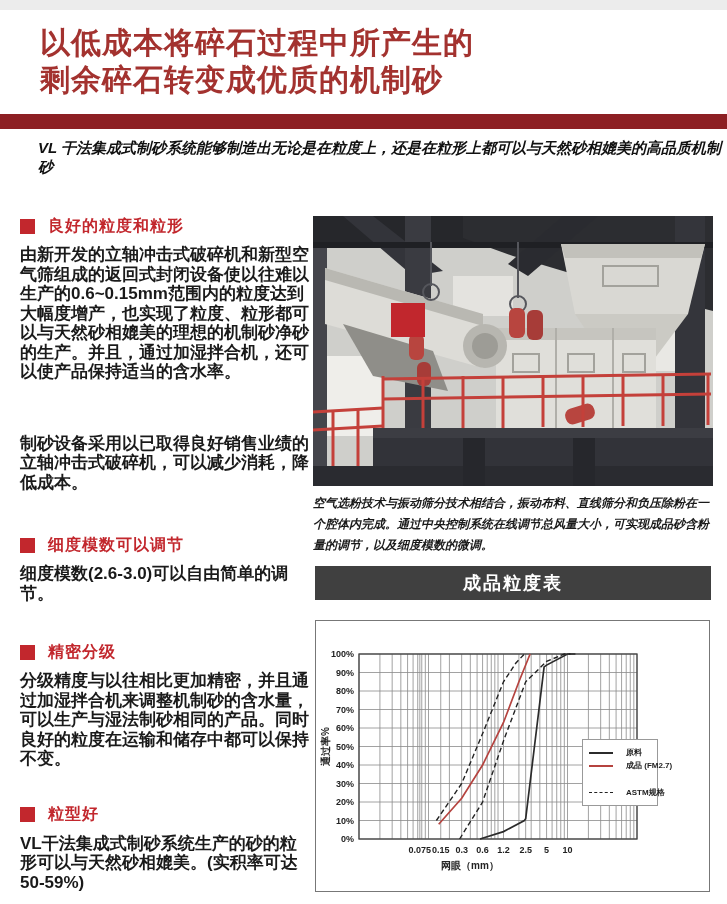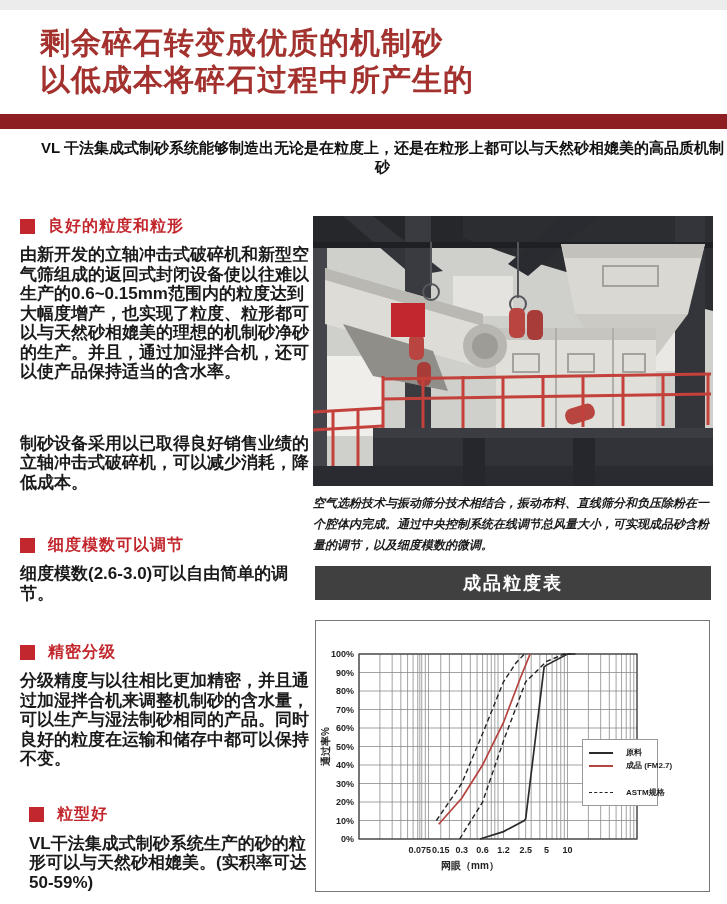--- a/index.html
+++ b/index.html
@@ -2,31 +2,31 @@
 <html><head>
 <meta charset="utf-8">
 <style>
   html,body{margin:0;padding:0;background:#fff;}
   body{width:727px;height:904px;position:relative;overflow:hidden;
        font-family:"Liberation Sans","DejaVu Sans",sans-serif;color:#1a1a1a;}
   .top-strip{position:absolute;top:0;left:0;width:727px;height:10px;background:#ececec;}
   .page-title{position:absolute;top:24px;left:40px;width:660px;
       font-size:30px;font-weight:bold;color:#a3322f;line-height:37px;letter-spacing:1px;}
   .title-bar{position:absolute;top:114px;left:0;width:727px;height:15px;background:#8d1f23;}
-  .page-subtitle{position:absolute;top:139px;left:38px;width:689px;text-align:center;
-      font-size:15px;font-weight:bold;color:#111;}
+  .page-subtitle{position:absolute;top:139px;left:38px;width:689px;text-align:left;
+      font-size:15px;font-weight:bold;color:#111;font-style:italic;}
   
   .left-col{position:absolute;top:215px;left:20px;width:292px;}
   .section{margin:0;}
   .sec-head{display:flex;align-items:center;height:22px;}
   .bullet{width:15px;height:15px;background:#c2272d;flex:0 0 15px;}
   .sec-title{margin-left:13px;font-size:16px;font-weight:bold;color:#c2272d;letter-spacing:1px;}
   .sec-body{margin-top:8px;font-size:17px;font-weight:bold;line-height:19.5px;color:#1a1a1a;}
   .m1{margin-top:52px;} .m2{margin-top:42px;} .m3{margin-top:38px;}
-  .m4{margin-top:35px;margin-left:9px;} .m5{margin-top:34px;}
+  .m4{margin-top:35px;} .m5{margin-top:34px;}
   
   .right-col{position:absolute;top:216px;left:313px;width:400px;}
   .photo-wrap{position:absolute;top:0;left:0;width:400px;height:270px;overflow:hidden;}
   .photo-caption{position:absolute;top:277px;left:0;width:400px;
       font-size:12px;font-weight:bold;line-height:21px;color:#1a1a1a;font-style:italic;}
   .chart-banner{position:absolute;top:350px;left:2px;width:396px;height:34px;background:#404040;
       color:#fff;font-size:18px;font-weight:bold;text-align:center;line-height:34px;letter-spacing:2px;}
   .chart-box{position:absolute;top:404px;left:2px;width:393px;height:270px;
       border:1.5px solid #777;background:#fff;}
   .chart-legend{position:absolute;left:266px;top:118px;width:76px;background:#fff;
@@ -35,22 +35,22 @@
   .legend-line{width:24px;flex:0 0 24px;}
   .legend-label{margin-left:13px;font-size:8px;font-weight:bold;color:#222;white-space:nowrap;}
   .gap-top{margin-top:14px;}
 </style>
 </head>
 <body>
 
 <div class="top-strip"></div>
 
 <div class="page-title">
+  <div>以低成本将碎石过程中所产生的</div>
   <div>剩余碎石转变成优质的机制砂</div>
-  <div>以低成本将碎石过程中所产生的</div>
 </div>
 <div class="title-bar"></div>
 <div class="page-subtitle">VL 干法集成式制砂系统能够制造出无论是在粒度上，还是在粒形上都可以与天然砂相媲美的高品质机制砂</div>
 
 <div class="left-col">
 
   <div class="section">
     <div class="sec-head">
       <span class="bullet"></span>
       <span class="sec-title">良好的粒度和粒形</span>

